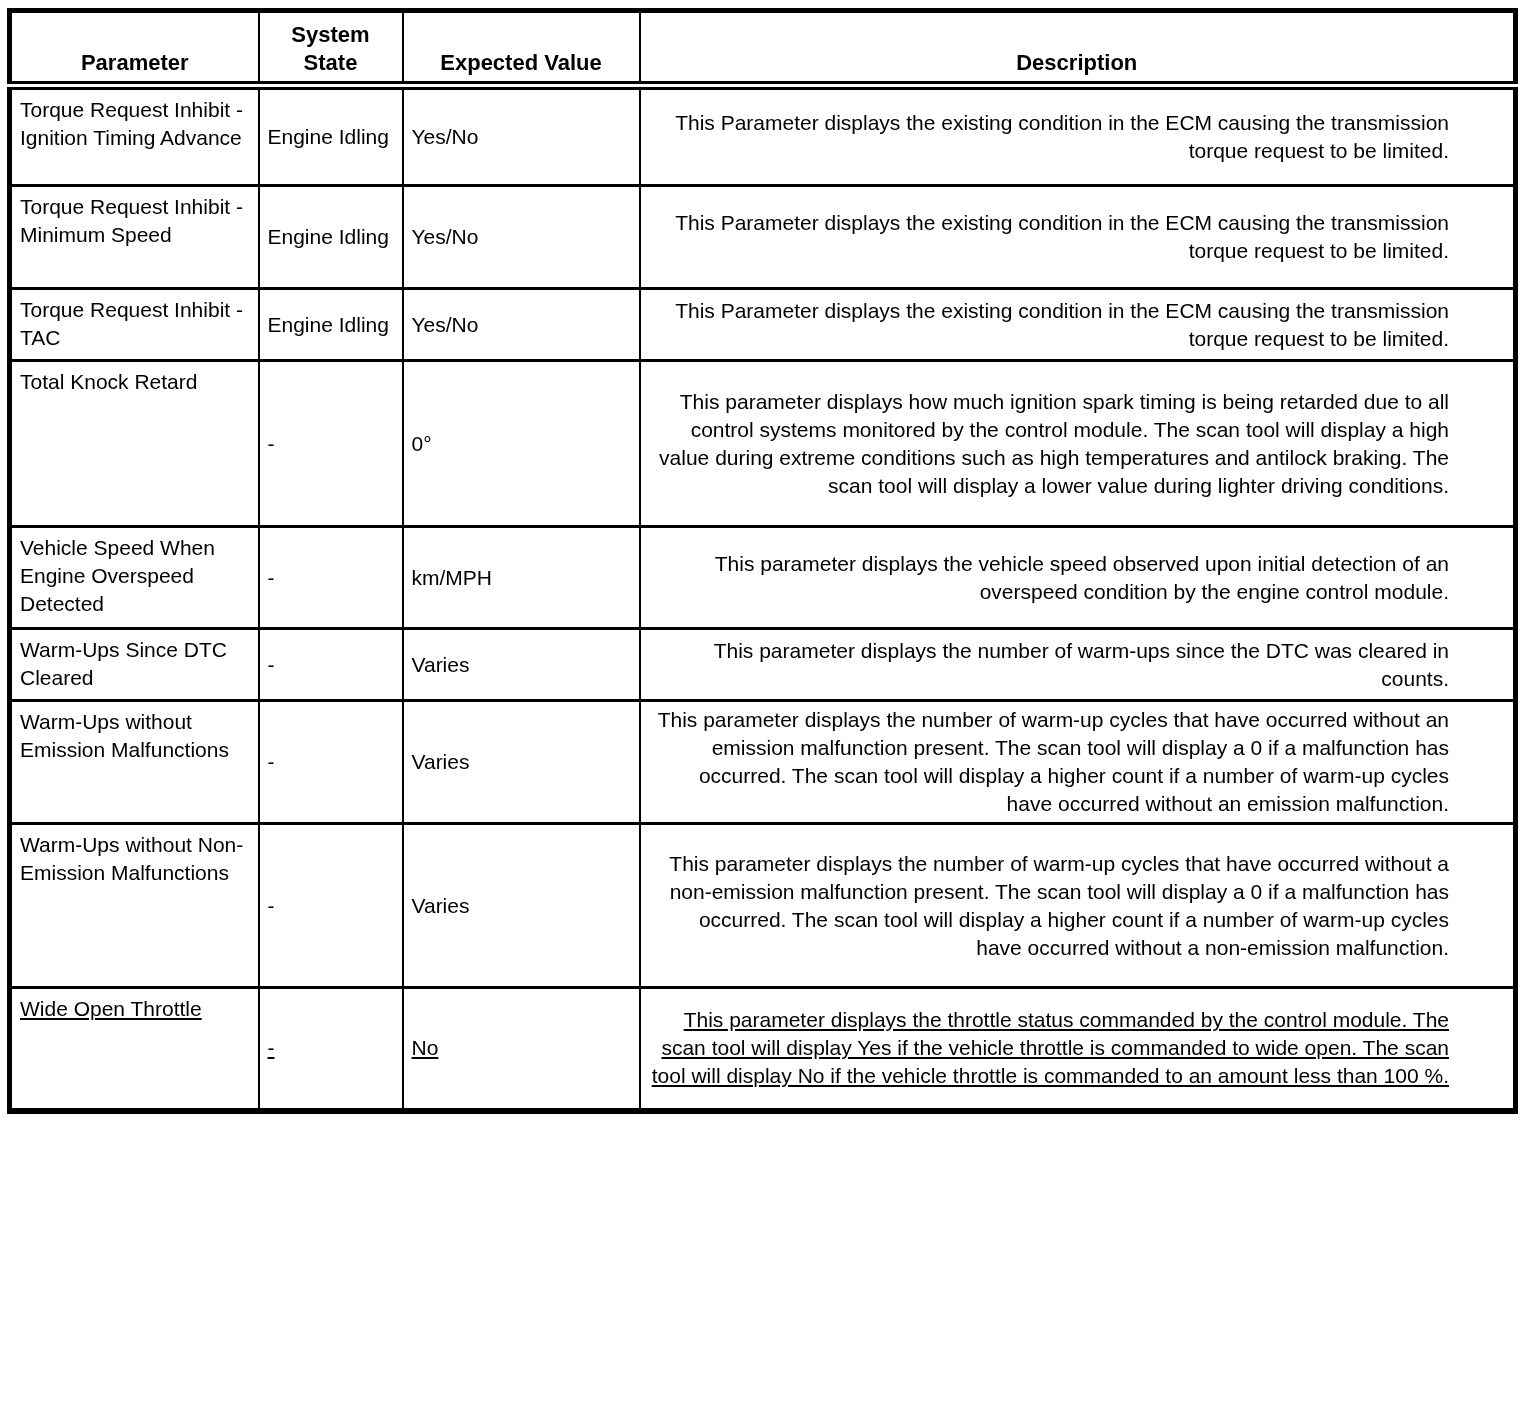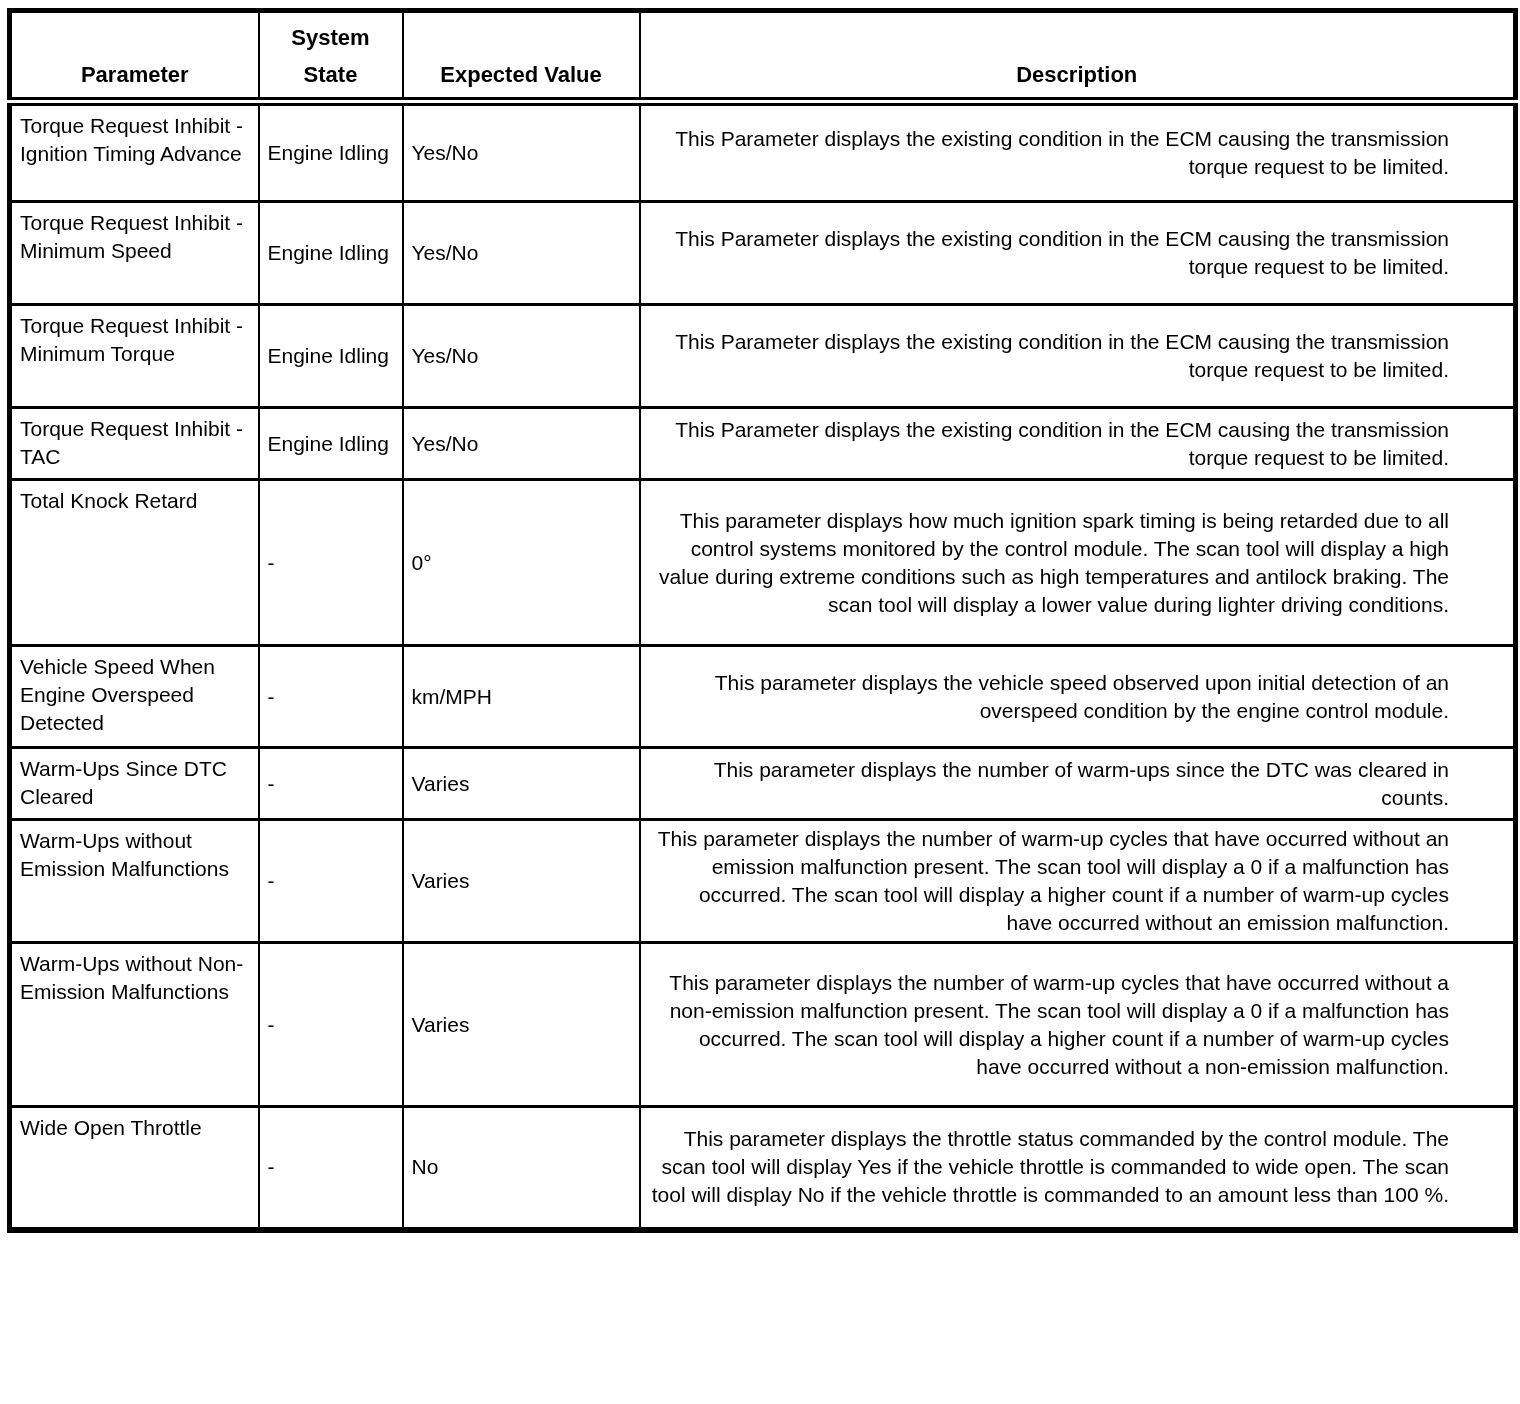--- a/index.html
+++ b/index.html
@@ -20,21 +20,21 @@
   }
   col.c1 { width: 249px; }
   col.c2 { width: 144px; }
   col.c3 { width: 237px; }
   col.c4 { width: 876px; }
 
   th {
     border: 2px solid #000;
     border-bottom: 9px double #000;
     font-size: 22px;
-    line-height: 37px;
+    line-height: 28px;
     font-weight: bold;
     vertical-align: bottom;
     padding: 6px 4px 4px 4px;
   }
   td {
     border-left: 2px solid #000;
     border-right: 2px solid #000;
     border-top: 3px solid #000;
     border-bottom: 3px solid #000;
     font-size: 21px;
@@ -58,21 +58,21 @@
   tr.r1  { height: 103px; }
   tr.r2  { height: 103px; }
   tr.r3  { height: 72px;  }
   tr.r4  { height: 71px;  }
   tr.r5  { height: 166px; }
   tr.r6  { height: 102px; }
   tr.r7  { height: 102px; }
   tr.r8  { height: 72px;  }
   tr.r9  { height: 118px; }
   tr.r10 { height: 164px; }
-  tr.r11 { height: 123px; }
+  tr.r11 { height: 123px; text-decoration: underline; }
 </style>
 </head>
 <body>
 
 <table class="param-table">
   <colgroup>
     <col class="c1">
       <col class="c2">
       <col class="c3">
       <col class="c4">
@@ -87,26 +87,20 @@
   </thead>
   <tbody>
       <tr class="r0">
     <td class="c-param">Torque Request Inhibit - Ignition Timing Advance</td>
     <td class="c-state">Engine Idling</td>
     <td class="c-expected">Yes/No</td>
     <td class="c-desc">This Parameter displays the existing condition in the ECM causing the transmission torque request to be limited.</td>
   </tr>
       <tr class="r1">
     <td class="c-param">Torque Request Inhibit - Minimum Speed</td>
-    <td class="c-state">Engine Idling</td>
-    <td class="c-expected">Yes/No</td>
-    <td class="c-desc">This Parameter displays the existing condition in the ECM causing the transmission torque request to be limited.</td>
-  </tr>
-      <tr class="r2">
-    <td class="c-param">Torque Request Inhibit - Minimum Torque</td>
     <td class="c-state">Engine Idling</td>
     <td class="c-expected">Yes/No</td>
     <td class="c-desc">This Parameter displays the existing condition in the ECM causing the transmission torque request to be limited.</td>
   </tr>
       <tr class="r3">
     <td class="c-param">Torque Request Inhibit - TAC</td>
     <td class="c-state">Engine Idling</td>
     <td class="c-expected">Yes/No</td>
     <td class="c-desc">This Parameter displays the existing condition in the ECM causing the transmission torque request to be limited.</td>
   </tr>

